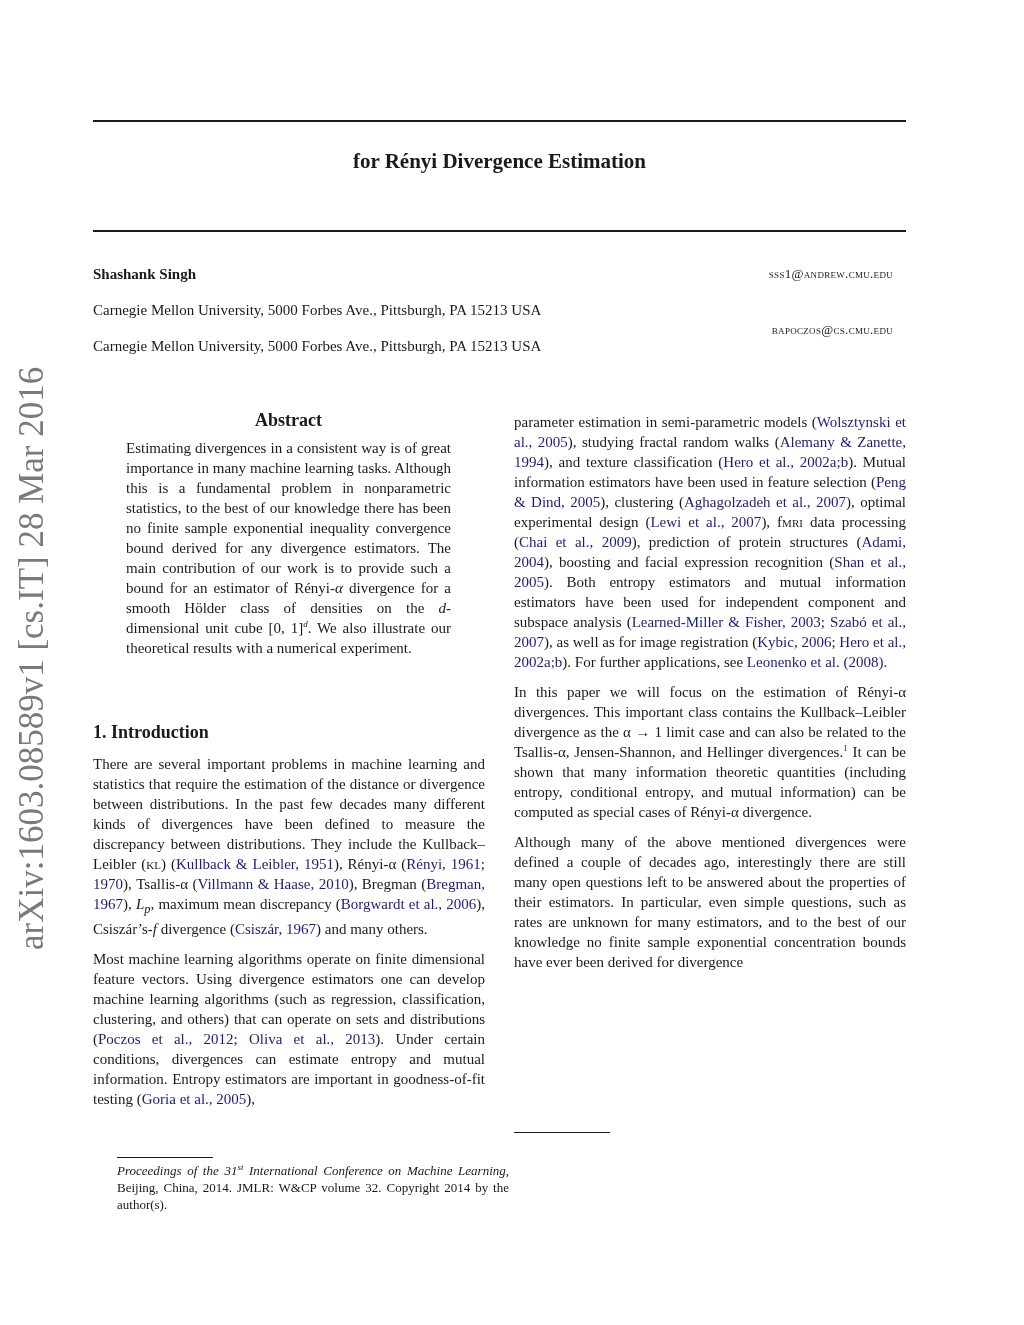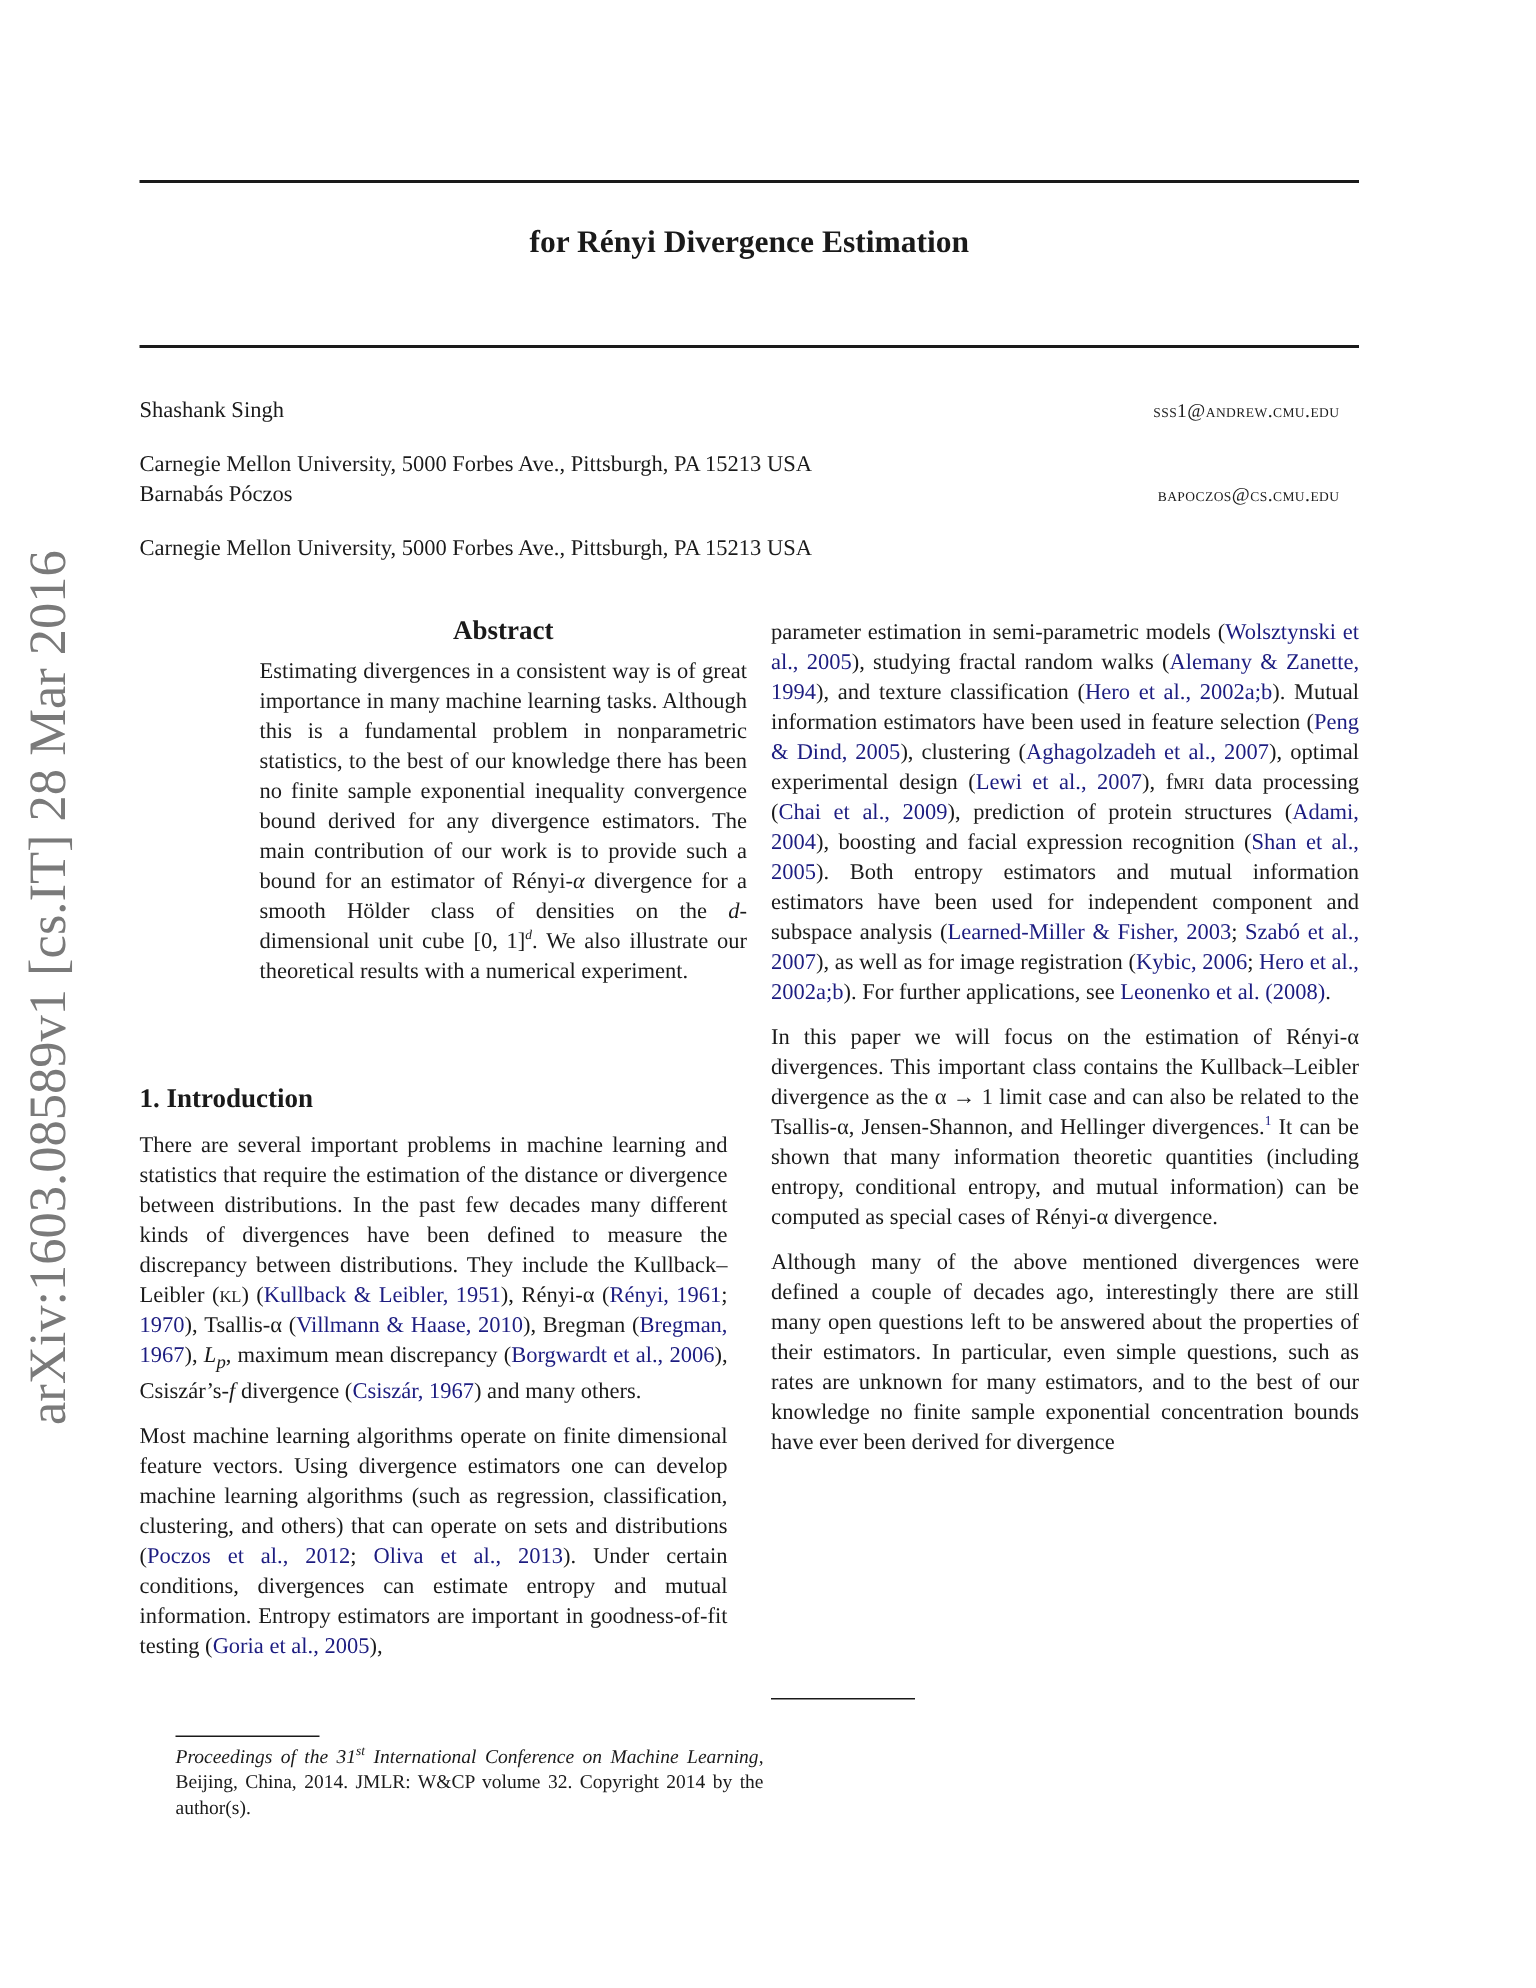--- a/index.html
+++ b/index.html
@@ -4,31 +4,31 @@
 <style>
   html, body { margin: 0; padding: 0; background: #ffffff; }
   body { width: 1024px; height: 1325px; position: relative; overflow: hidden;
          font-family: "Liberation Serif", "DejaVu Serif", serif; color: #1a1a1a; }
   .rule { position: absolute; left: 93px; width: 813px; height: 2px; background: #1a1a1a; }
   .rule.top { top: 120px; }
   .rule.bottom { top: 230px; }
   .title { position: absolute; left: 93px; width: 813px; top: 146px; text-align: center;
            font-weight: bold; font-size: 21px; line-height: 30px; }
   .author { position: absolute; left: 93px; width: 800px; }
-  .author .name { font-weight: normal; font-size: 15px; line-height: 20px; }
+  .author .name { font-weight: bold; font-size: 15px; line-height: 20px; }
   .author .aff { font-size: 15px; line-height: 20px; margin-top: 16px; }
   .author .email { position: absolute; right: 0; top: 0; font-size: 13px; line-height: 20px;
                    font-variant: small-caps; letter-spacing: 0.3px; }
   .arxiv { position: absolute; left: 10px; top: 950px; transform-origin: 0 0; transform: rotate(-90deg);
            font-size: 35px; color: #7a7a7a; white-space: nowrap; line-height: 44px;
            font-family: "Liberation Serif", serif; }
   .col { position: absolute; font-size: 15px; line-height: 20px; text-align: justify; }
   .col.left { left: 93px; width: 392px; }
   .col.right { left: 514px; width: 392px; }
-  .abstract { position: absolute; left: 126px; width: 325px; top: 408px; margin-left: 47px; }
+  .abstract { position: absolute; left: 126px; width: 325px; top: 408px; }
   .abstract h2 { margin: 0 0 6px 0; text-align: center; font-size: 18px; line-height: 24px; font-weight: bold; }
   .abstract p { margin: 0; font-size: 15px; line-height: 20px; text-align: justify; }
   h3.section { margin: 0; font-size: 18px; line-height: 24px; font-weight: bold; }
   p { margin: 0 0 10px 0; }
   a.cite { color: #1c1c80; text-decoration: none; }
   .sc { font-variant: small-caps; }
   .footrule { width: 96px; height: 1px; background: #1a1a1a; margin-bottom: 4px; }
   .footnote { font-size: 13px; line-height: 17px; text-align: justify; }
   .footnote i { font-style: italic; }
   sup { font-size: 9px; line-height: 0; }
@@ -41,21 +41,20 @@
   <div>for Rényi Divergence Estimation</div>
 </div>
 <div class="rule bottom"></div>
 
 <div class="author" style="top:264px;">
   <div class="name">Shashank Singh</div>
   <div class="aff">Carnegie Mellon University, 5000 Forbes Ave., Pittsburgh, PA 15213 USA</div>
   <div class="email">sss1@andrew.cmu.edu</div>
 </div>
 <div class="author" style="top:320px;">
-  <div class="name">Barnabás Póczos</div>
   <div class="aff">Carnegie Mellon University, 5000 Forbes Ave., Pittsburgh, PA 15213 USA</div>
   <div class="email">bapoczos@cs.cmu.edu</div>
 </div>
 
 <div class="arxiv">arXiv:1603.08589v1  [cs.IT]  28 Mar 2016</div>
 
 <div class="abstract">
   <h2>Abstract</h2>
   <p><span>Estimating divergences in a consistent way is of great importance in many machine learning tasks. Although this is a fundamental problem in nonparametric statistics, to the best of our knowledge there has been no finite sample exponential inequality convergence bound derived for any divergence estimators. The main contribution of our work is to provide such a bound for an estimator of Rényi-</span><i>α</i><span> divergence for a smooth Hölder class of densities on the </span><i>d</i><span>-dimensional unit cube </span><span>[0, 1]</span><sup><i>d</i></sup><span>. We also illustrate our theoretical results with a numerical experiment.</span></p>
 </div>

